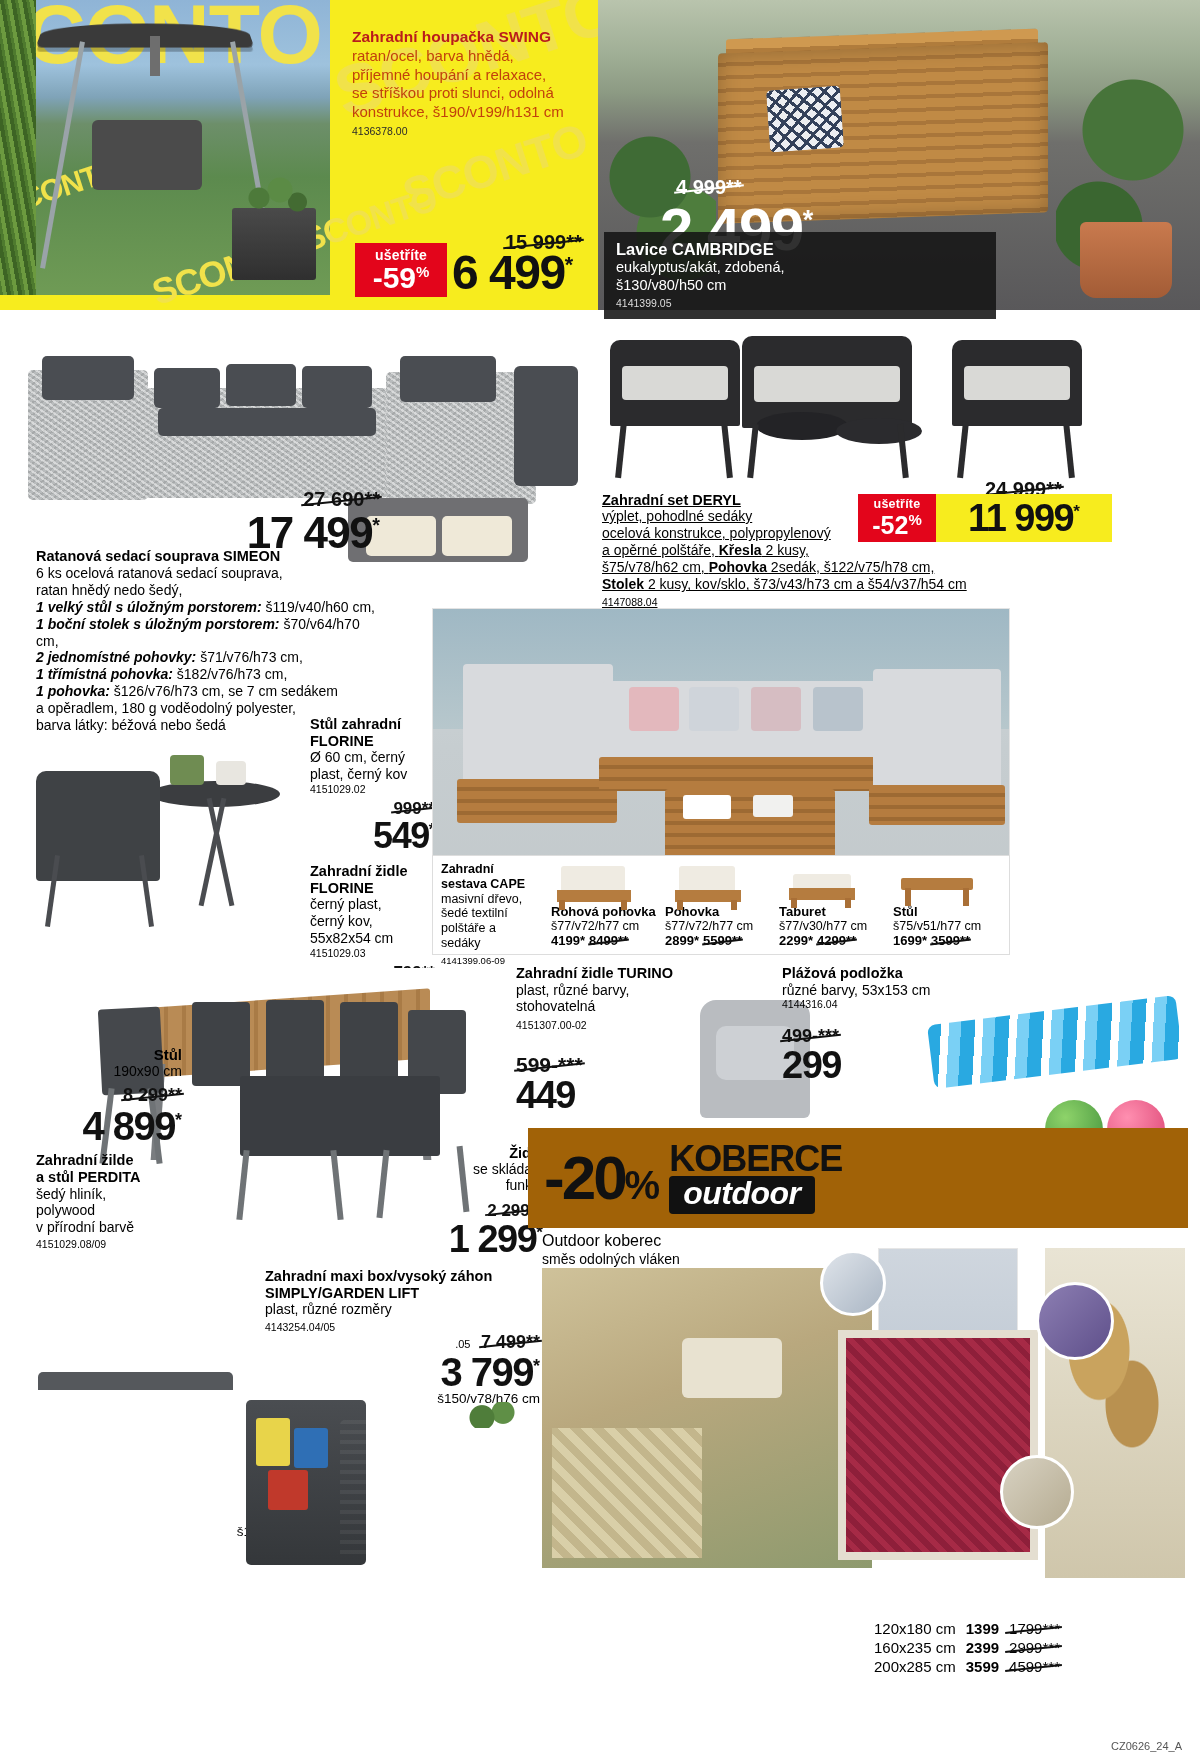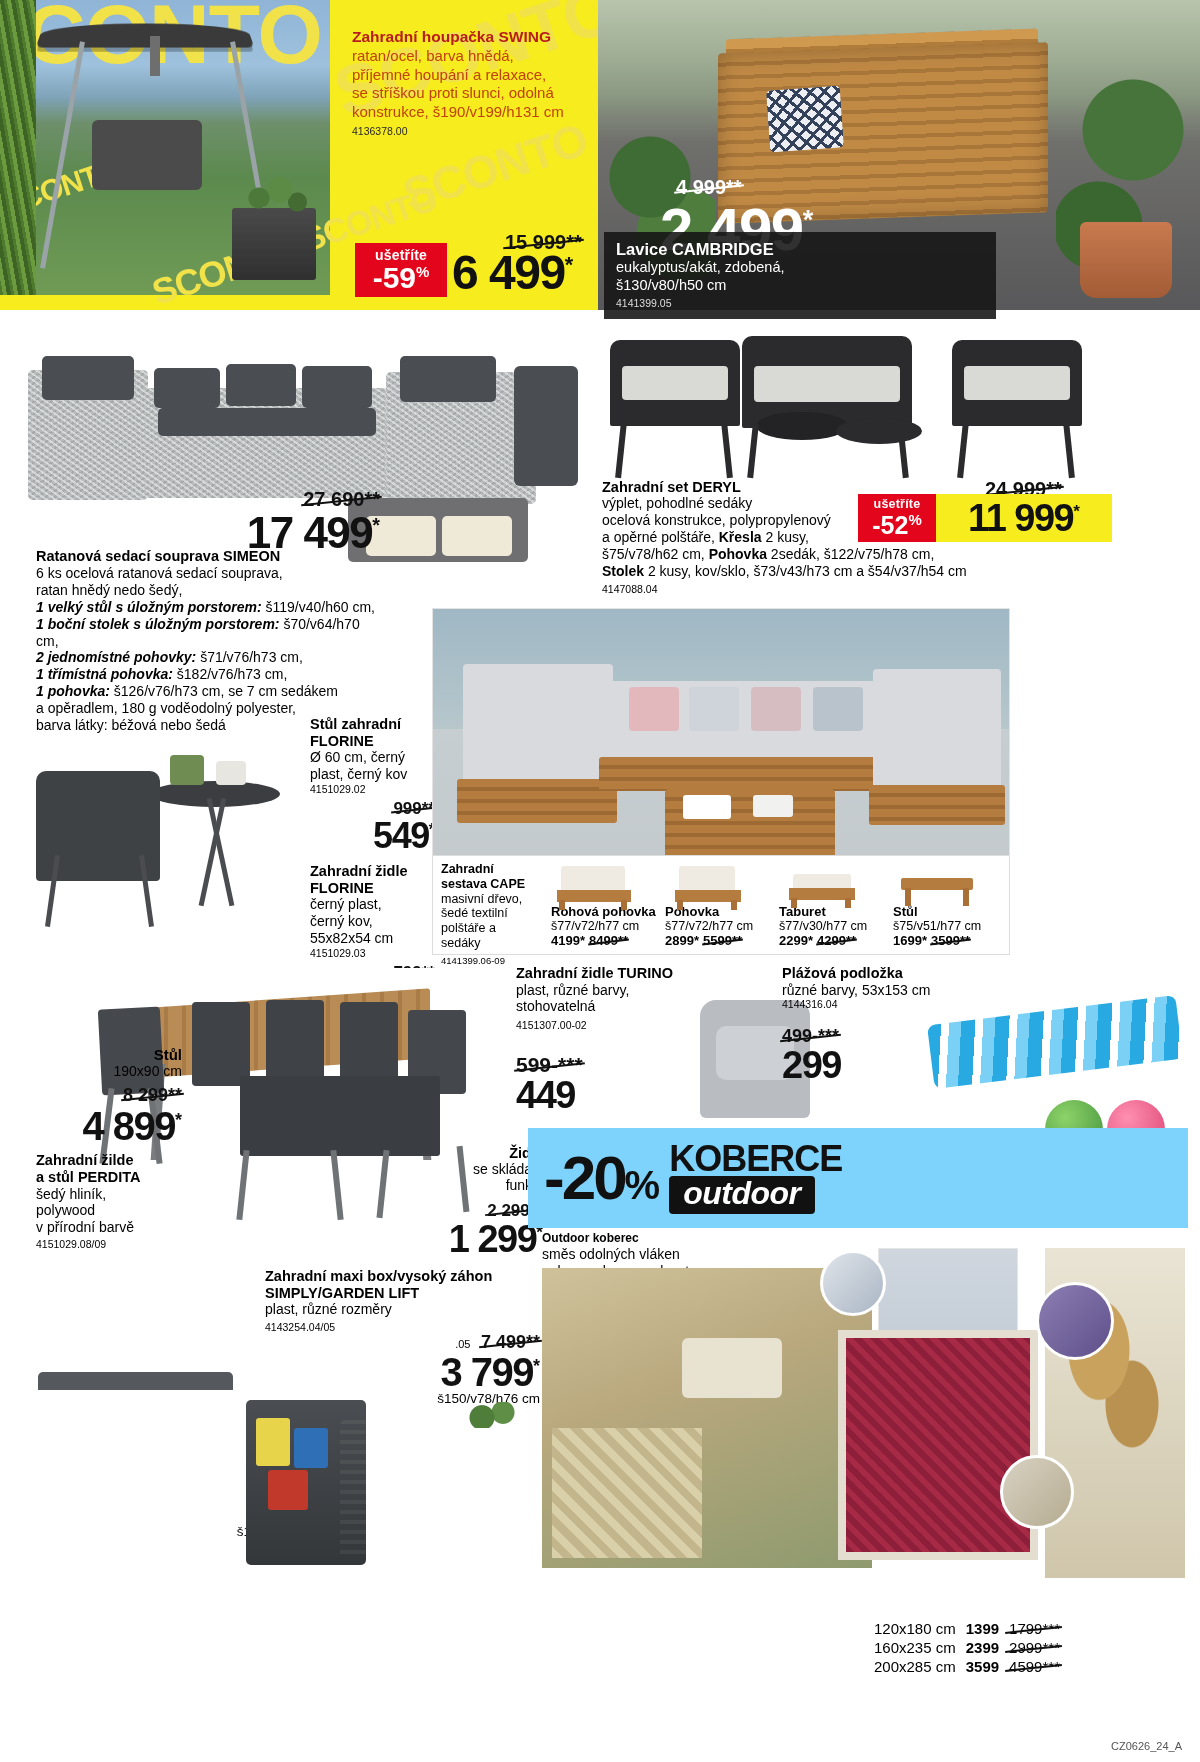--- a/index.html
+++ b/index.html
@@ -138,21 +138,21 @@
   .simeon-text .t { font-size: 14.5px; font-weight:bold; line-height:1.2; }
   .simeon-text .d { font-size: 14px; line-height:1.2; }
   .simeon-text .d b { font-weight:bold;font-style:italic; }
   .simeon-text .code { font-size:10.5px; margin-top:3px; }
 
   
   .deryl-photo { left: 600px; top: 326px; width: 500px; height: 230px; background:#fff; }
   .deryl-chair {
     position:absolute; background:#2b2b2d; border-radius:10px 10px 2px 2px;
   }
-  .deryl-text { left: 602px; top: 479px; width: 520px; }
+  .deryl-text { left: 602px; top: 492px; width: 520px; text-decoration: underline; }
   .deryl-text .t { font-size: 14.5px; font-weight:bold; }
   .deryl-text .d { font-size: 14px; line-height:1.22; }
   .deryl-text .code { font-size:10.5px; margin-top:3px; }
 
   .deryl-save { left: 858px; top: 494px; width: 78px; height: 48px; }
   .deryl-yellow {
     left: 936px; top: 494px; width: 176px; height: 48px; background:#f7ec1e;
     display:flex; align-items:center; justify-content:center;
   }
   .deryl-old { left: 985px; top: 478px; }
@@ -217,34 +217,34 @@
     position:absolute; left:0; top:10px; width:250px; height:64px;
     background: repeating-linear-gradient(100deg,#29a9e1 0 14px,#ffffff 14px 22px,#7ad0f5 22px 34px);
     border-radius: 8px; transform: rotate(-7deg);
   }
   .balls { position:absolute; left:1045px; top:1100px; width:145px; height:62px; }
   .ball { position:absolute; width:58px; height:58px; border-radius:50%; }
 
   
   .koberce-banner {
     left: 528px; top: 1128px; width: 660px; height: 100px;
-    background:#7dd3fc; display:flex; align-items:center; padding-left: 16px;
+    background:#a16207; display:flex; align-items:center; padding-left: 16px;
   }
   .koberce-20 { font-size: 62px; font-weight: 800; color:#111; letter-spacing:-3px; line-height:1; }
   .koberce-20 .pct { font-size: 40px; }
   .koberce-right { margin-left: 12px; }
   .koberce-word { font-size: 36px; font-weight: 800; color:#111; letter-spacing:-1px; line-height:.95; }
   .koberce-outdoor {
     background:#111; color:#fff; font-size: 32px; font-weight:800; font-style:italic;
     padding: 1px 14px 3px; border-radius: 4px; display:inline-block; letter-spacing:-.5px; line-height:1.05;
   }
 
   
   .koberec-text { left: 542px; top: 1232px; width: 330px; }
-  .koberec-text .t { font-size:12px; font-weight:bold; line-height:1.16; }
+  .koberec-text .t { font-size:16px; font-weight:normal; line-height:1.16; }
   .koberec-text .d { font-size:14px; line-height:1.2; }
   .koberec-text .code { font-size:11px; }
   .online-badge {
     left: 680px; top: 1296px; width: 92px; height: 48px; background:#f7ec1e;
     border-radius: 50%/40%; display:flex; flex-direction:column; align-items:center; justify-content:center;
     transform: rotate(-4deg);
   }
   .online-badge .a { font-size: 13.5px; font-weight:bold; font-style:italic; color:#111; line-height:1; }
   .online-badge .b { font-size: 10.5px; font-style:italic; color:#111; }
   .rug-table { left: 868px; top: 1618px; font-size: 15px; }

